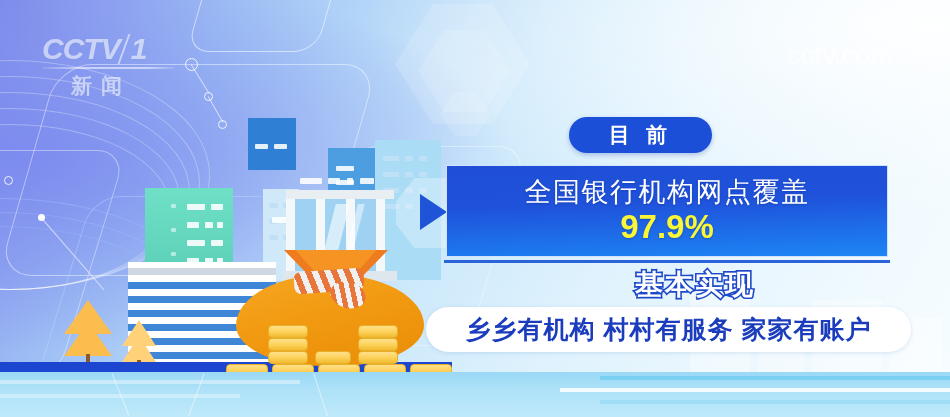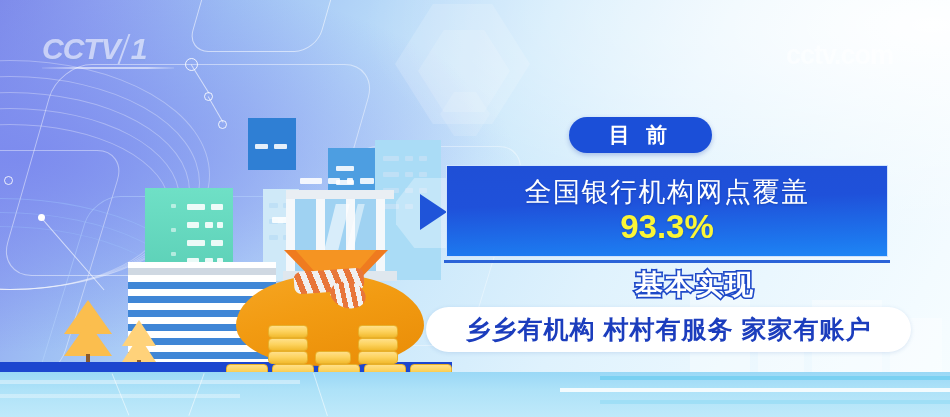--- a/index.html
+++ b/index.html
@@ -328,20 +328,21 @@
     <div class="ghost-bld" style="left:890px;top:318px;width:52px;height:60px;"></div>
   </div>
 
   <div id="logo">
     <div class="cctv-row">
       <span>CCTV</span>
       <span class="slash"></span>
       <span class="thirteen">1</span>
     </div>
     <div class="underline"></div>
+    <div class="xinwen">新闻</div>
   </div>
 
   <div id="wm-right">cctv.com</div>
 
   <div id="city">
 
     <div class="bld" style="left:248px;top:118px;width:48px;height:52px;background:#2f7fd4;">
       <div class="win" style="left:7px;top:26px;width:13px;height:5px;"></div>
       <div class="win" style="left:26px;top:26px;width:13px;height:5px;"></div>
     </div>
@@ -485,21 +486,21 @@
   <div id="content">
 
     <div id="badge-muqian">目 前</div>
 
     <div id="banner-arrow-bg"></div>
     <div id="banner-arrow"></div>
 
     <div id="banner">
       <div class="line1">全国银行机构网点覆盖</div>
       <div class="line2">
-        <span class="pct">93.3%</span>
+        <span class="pct">97.9%</span>
       </div>
     </div>
     <div id="banner-underline"></div>
 
     <div id="jiben">基本实现</div>
 
     <div id="pill-bottom">乡乡有机构  村村有服务  家家有账户</div>
   </div>
 
 </div>

